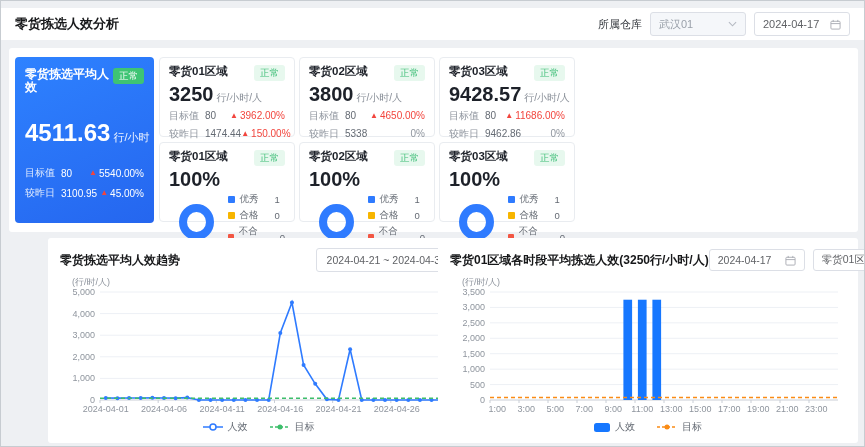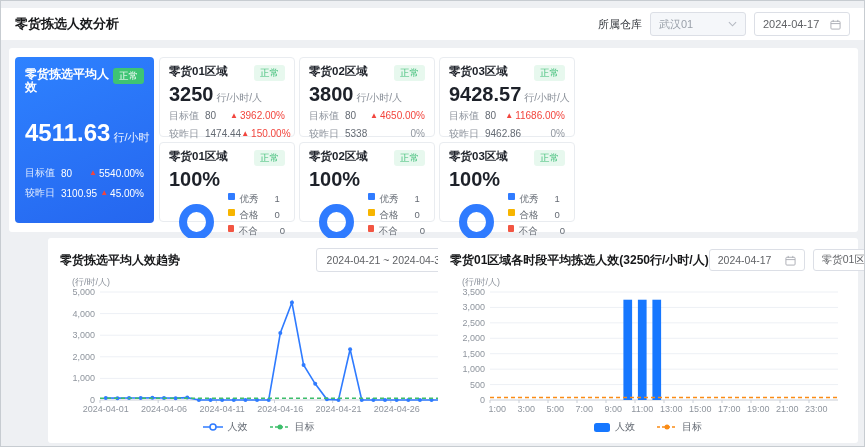--- a/index.html
+++ b/index.html
@@ -36,21 +36,21 @@
   .bluecard .krow .delta{color:#fff;}
   .tri{color:#f2453d;font-size:8px;line-height:1;}
   .smallcard{position:absolute;width:136px;height:80px;border:1px solid #e9ecf0;border-radius:4px;background:#fff;
              padding:7px 9px;box-sizing:border-box;}
   .pos-c1{left:150px;top:9px;} .pos-c2{left:290px;top:9px;} .pos-c3{left:430px;top:9px;}
   .pos-c4{left:150px;top:94px;} .pos-c5{left:290px;top:94px;} .pos-c6{left:430px;top:94px;}
   .rate-val{font-size:20px;font-weight:bold;color:#1d2129;line-height:1;margin-top:3px;}
   .rate-body{display:flex;align-items:center;margin-top:4px;}
   .donut{width:36px;height:36px;border-radius:50%;border:8px solid #2f7bff;box-sizing:border-box;margin-left:10px;}
   .dlegend{margin-left:14px;display:flex;flex-direction:column;gap:3px;font-size:9.5px;color:#646a73;}
-  .dlegend .drow{display:flex;align-items:flex-start;}
+  .dlegend .drow{display:flex;align-items:center;}
   .sq{width:7px;height:7px;border-radius:1px;margin-right:5px;}
   .sq.blue{background:#2f7bff;} .sq.yellow{background:#f7b500;} .sq.red{background:#f25643;}
   .dlegend .cnt{margin-left:16px;}
   
   .chart-panel{position:absolute;top:237px;height:205px;background:#fff;border-radius:3px;
                padding:10px 12px;box-sizing:border-box;}
   .chart-panel.left{left:8px;width:421px;margin-left:39px;} .chart-panel.right{left:437px;width:420px;}
   .panel-head{display:flex;justify-content:space-between;align-items:center;height:24px;}
   .panel-title{font-size:12px;font-weight:bold;color:#17181a;white-space:nowrap;}
   .head-controls{display:flex;align-items:center;gap:8px;}

